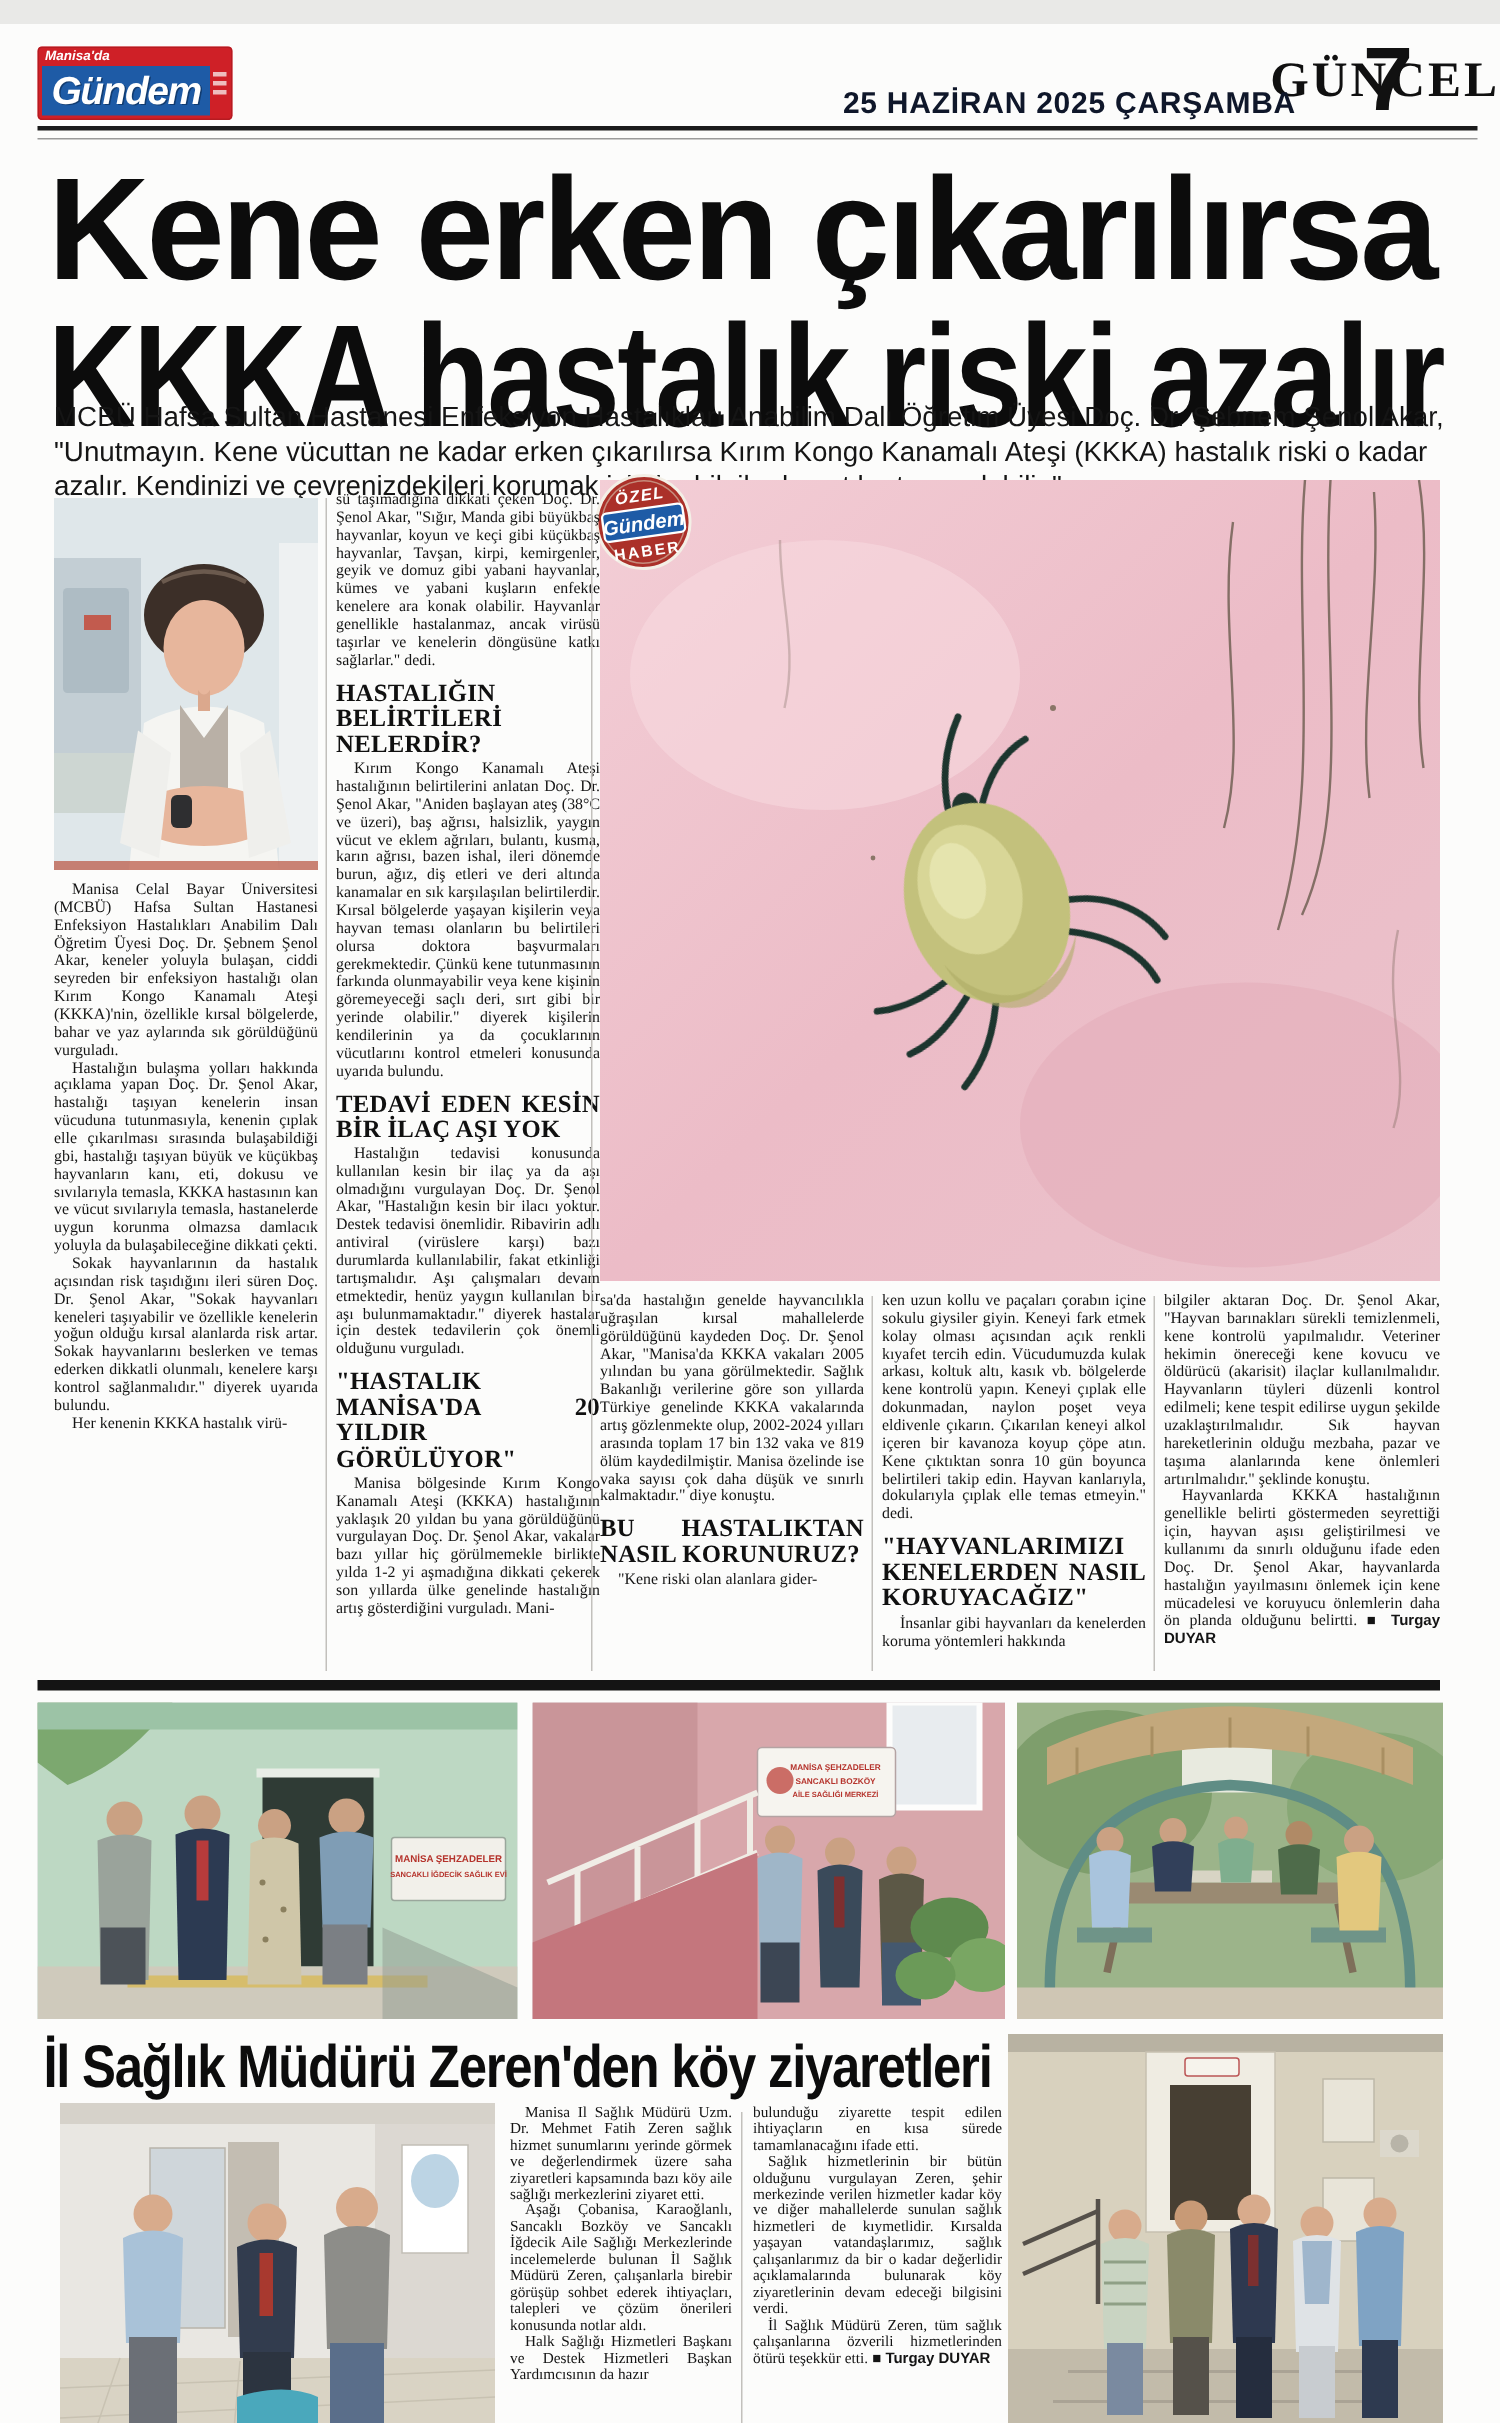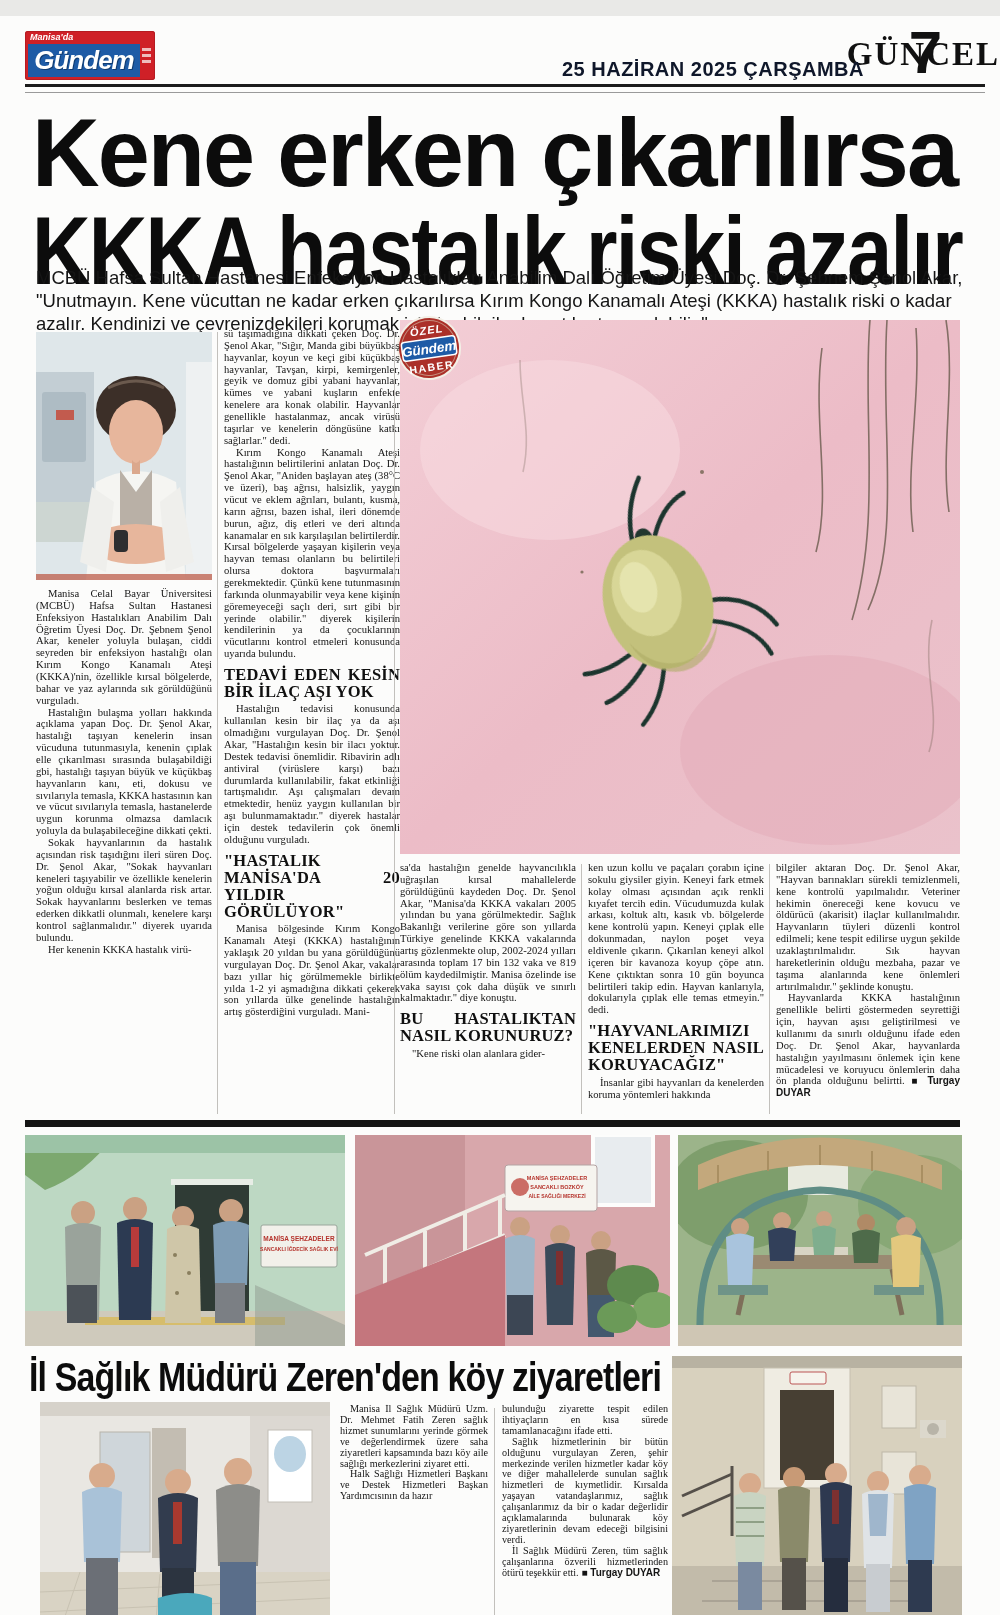--- a/index.html
+++ b/index.html
@@ -145,20 +145,21 @@
   </svg>
 
   <div class="col" style="left:36px;top:572px;width:176px;height:528px">
       <p class="bp">Manisa Celal Bayar Üniversitesi (MCBÜ) Hafsa Sultan Hastanesi Enfeksiyon Hastalıkları Anabilim Dalı Öğretim Üyesi Doç. Dr. Şebnem Şenol Akar, keneler yoluyla bulaşan, ciddi seyreden bir enfeksiyon hastalığı olan Kırım Kongo Kanamalı Ateşi (KKKA)'nin, özellikle kırsal bölgelerde, bahar ve yaz aylarında sık görüldüğünü vurguladı.</p>
       <p class="bp">Hastalığın bulaşma yolları hakkında açıklama yapan Doç. Dr. Şenol Akar, hastalığı taşıyan kenelerin insan vücuduna tutunmasıyla, kenenin çıplak elle çıkarılması sırasında bulaşabildiği gbi, hastalığı taşıyan büyük ve küçükbaş hayvanların kanı, eti, dokusu ve sıvılarıyla temasla, KKKA hastasının kan ve vücut sıvılarıyla temasla, hastanelerde uygun korunma olmazsa damlacık yoluyla da bulaşabileceğine dikkati çekti.</p>
       <p class="bp">Sokak hayvanlarının da hastalık açısından risk taşıdığını ileri süren Doç. Dr. Şenol Akar, "Sokak hayvanları keneleri taşıyabilir ve özellikle kenelerin yoğun olduğu kırsal alanlarda risk artar. Sokak hayvanlarını beslerken ve temas ederken dikkatli olunmalı, kenelere karşı kontrol sağlanmalıdır." diyerek uyarıda bulundu.</p>
       <p class="bp">Her kenenin KKKA hastalık virü-</p>
     </div>
   <div class="col" style="left:224px;top:312px;width:176px;height:788px">
       <p class="bp noind">sü taşımadığına dikkati çeken Doç. Dr. Şenol Akar, "Sığır, Manda gibi büyükbaş hayvanlar, koyun ve keçi gibi küçükbaş hayvanlar, Tavşan, kirpi, kemirgenler, geyik ve domuz gibi yabani hayvanlar, kümes ve yabani kuşların enfekte kenelere ara konak olabilir. Hayvanlar genellikle hastalanmaz, ancak virüsü taşırlar ve kenelerin döngüsüne katkı sağlarlar." dedi.</p>
+      <h3 class="colhead">HASTALIĞIN BELİRTİLERİ NELERDİR?</h3>
       <p class="bp">Kırım Kongo Kanamalı Ateşi hastalığının belirtilerini anlatan Doç. Dr. Şenol Akar, "Aniden başlayan ateş (38°C ve üzeri), baş ağrısı, halsizlik, yaygın vücut ve eklem ağrıları, bulantı, kusma, karın ağrısı, bazen ishal, ileri dönemde burun, ağız, diş etleri ve deri altında kanamalar en sık karşılaşılan belirtilerdir. Kırsal bölgelerde yaşayan kişilerin veya hayvan teması olanların bu belirtileri olursa doktora başvurmaları gerekmektedir. Çünkü kene tutunmasının farkında olunmayabilir veya kene kişinin göremeyeceği saçlı deri, sırt gibi bir yerinde olabilir." diyerek kişilerin kendilerinin ya da çocuklarının vücutlarını kontrol etmeleri konusunda uyarıda bulundu.</p>
       <h3 class="colhead">TEDAVİ EDEN KESİN BİR İLAÇ AŞI YOK</h3>
       <p class="bp">Hastalığın tedavisi konusunda kullanılan kesin bir ilaç ya da aşı olmadığını vurgulayan Doç. Dr. Şenol Akar, "Hastalığın kesin bir ilacı yoktur. Destek tedavisi önemlidir. Ribavirin adlı antiviral (virüslere karşı) bazı durumlarda kullanılabilir, fakat etkinliği tartışmalıdır. Aşı çalışmaları devam etmektedir, henüz yaygın kullanılan bir aşı bulunmamaktadır." diyerek hastalar için destek tedavilerin çok önemli olduğunu vurguladı.</p>
       <h3 class="colhead">"HASTALIK MANİSA'DA 20 YILDIR GÖRÜLÜYOR"</h3>
       <p class="bp">Manisa bölgesinde Kırım Kongo Kanamalı Ateşi (KKKA) hastalığının yaklaşık 20 yıldan bu yana görüldüğünü vurgulayan Doç. Dr. Şenol Akar, vakalar bazı yıllar hiç görülmemekle birlikte yılda 1-2 yi aşmadığına dikkati çekerek son yıllarda ülke genelinde hastalığın artış gösterdiğini vurguladı. Mani-</p>
     </div>
   <div class="col" style="left:400px;top:846px;width:176px;height:254px">
       <p class="bp noind">sa'da hastalığın genelde hayvancılıkla uğraşılan kırsal mahallelerde görüldüğünü kaydeden Doç. Dr. Şenol Akar, "Manisa'da KKKA vakaları 2005 yılından bu yana görülmektedir. Sağlık Bakanlığı verilerine göre son yıllarda Türkiye genelinde KKKA vakalarında artış gözlenmekte olup, 2002-2024 yılları arasında toplam 17 bin 132 vaka ve 819 ölüm kaydedilmiştir. Manisa özelinde ise vaka sayısı çok daha düşük ve sınırlı kalmaktadır." diye konuştu.</p>
       <h3 class="colhead">BU HASTALIKTAN NASIL KORUNURUZ?</h3>
       <p class="bp">"Kene riski olan alanlara gider-</p>
@@ -314,20 +315,21 @@
         <rect x="122" y="166" width="32" height="58" fill="#2c3440"></rect>
       <circle cx="198" cy="70" r="14" fill="#d8ab8c"></circle>
         <path d="M176,88 Q198,76 220,88 L218,164 L178,164 Z" fill="#8d8d89"></path>
         <rect x="180" y="160" width="36" height="66" fill="#5a6e8a"></rect>
     </g>
     <path d="M118,196 Q150,186 172,196 L172,229 L118,229 Z" fill="#4aa8bc"></path>
   </svg>
 
   <div class="col" style="left:340px;top:1388px;width:148px;height:224px">
       <p class="bp2">Manisa İl Sağlık Müdürü Uzm. Dr. Mehmet Fatih Zeren sağlık hizmet sunumlarını yerinde görmek ve değerlendirmek üzere saha ziyaretleri kapsamında bazı köy aile sağlığı merkezlerini ziyaret etti.</p>
+      <p class="bp2">Aşağı Çobanisa, Karaoğlanlı, Sancaklı Bozköy ve Sancaklı İğdecik Aile Sağlığı Merkezlerinde incelemelerde bulunan İl Sağlık Müdürü Zeren, çalışanlarla birebir görüşüp sohbet ederek ihtiyaçları, talepleri ve çözüm önerileri konusunda notlar aldı.</p>
       <p class="bp2">Halk Sağlığı Hizmetleri Başkanı ve Destek Hizmetleri Başkan Yardımcısının da hazır</p>
     </div>
   <div class="col" style="left:502px;top:1388px;width:166px;height:224px">
       <p class="bp2 noind">bulunduğu ziyarette tespit edilen ihtiyaçların en kısa sürede tamamlanacağını ifade etti.</p>
       <p class="bp2">Sağlık hizmetlerinin bir bütün olduğunu vurgulayan Zeren, şehir merkezinde verilen hizmetler kadar köy ve diğer mahallelerde sunulan sağlık hizmetleri de kıymetlidir. Kırsalda yaşayan vatandaşlarımız, sağlık çalışanlarımız da bir o kadar değerlidir açıklamalarında bulunarak köy ziyaretlerinin devam edeceği bilgisini verdi.</p>
       <p class="bp2">İl Sağlık Müdürü Zeren, tüm sağlık çalışanlarına özverili hizmetlerinden ötürü teşekkür etti.<span class="byline"> ■ Turgay DUYAR</span></p>
     </div>
   <div class="vrule" style="left:494px;top:1392px;height:216px"></div>
 
   <svg class="ph" style="left:672px;top:1340px" width="290" height="275" viewBox="0 0 290 275">

